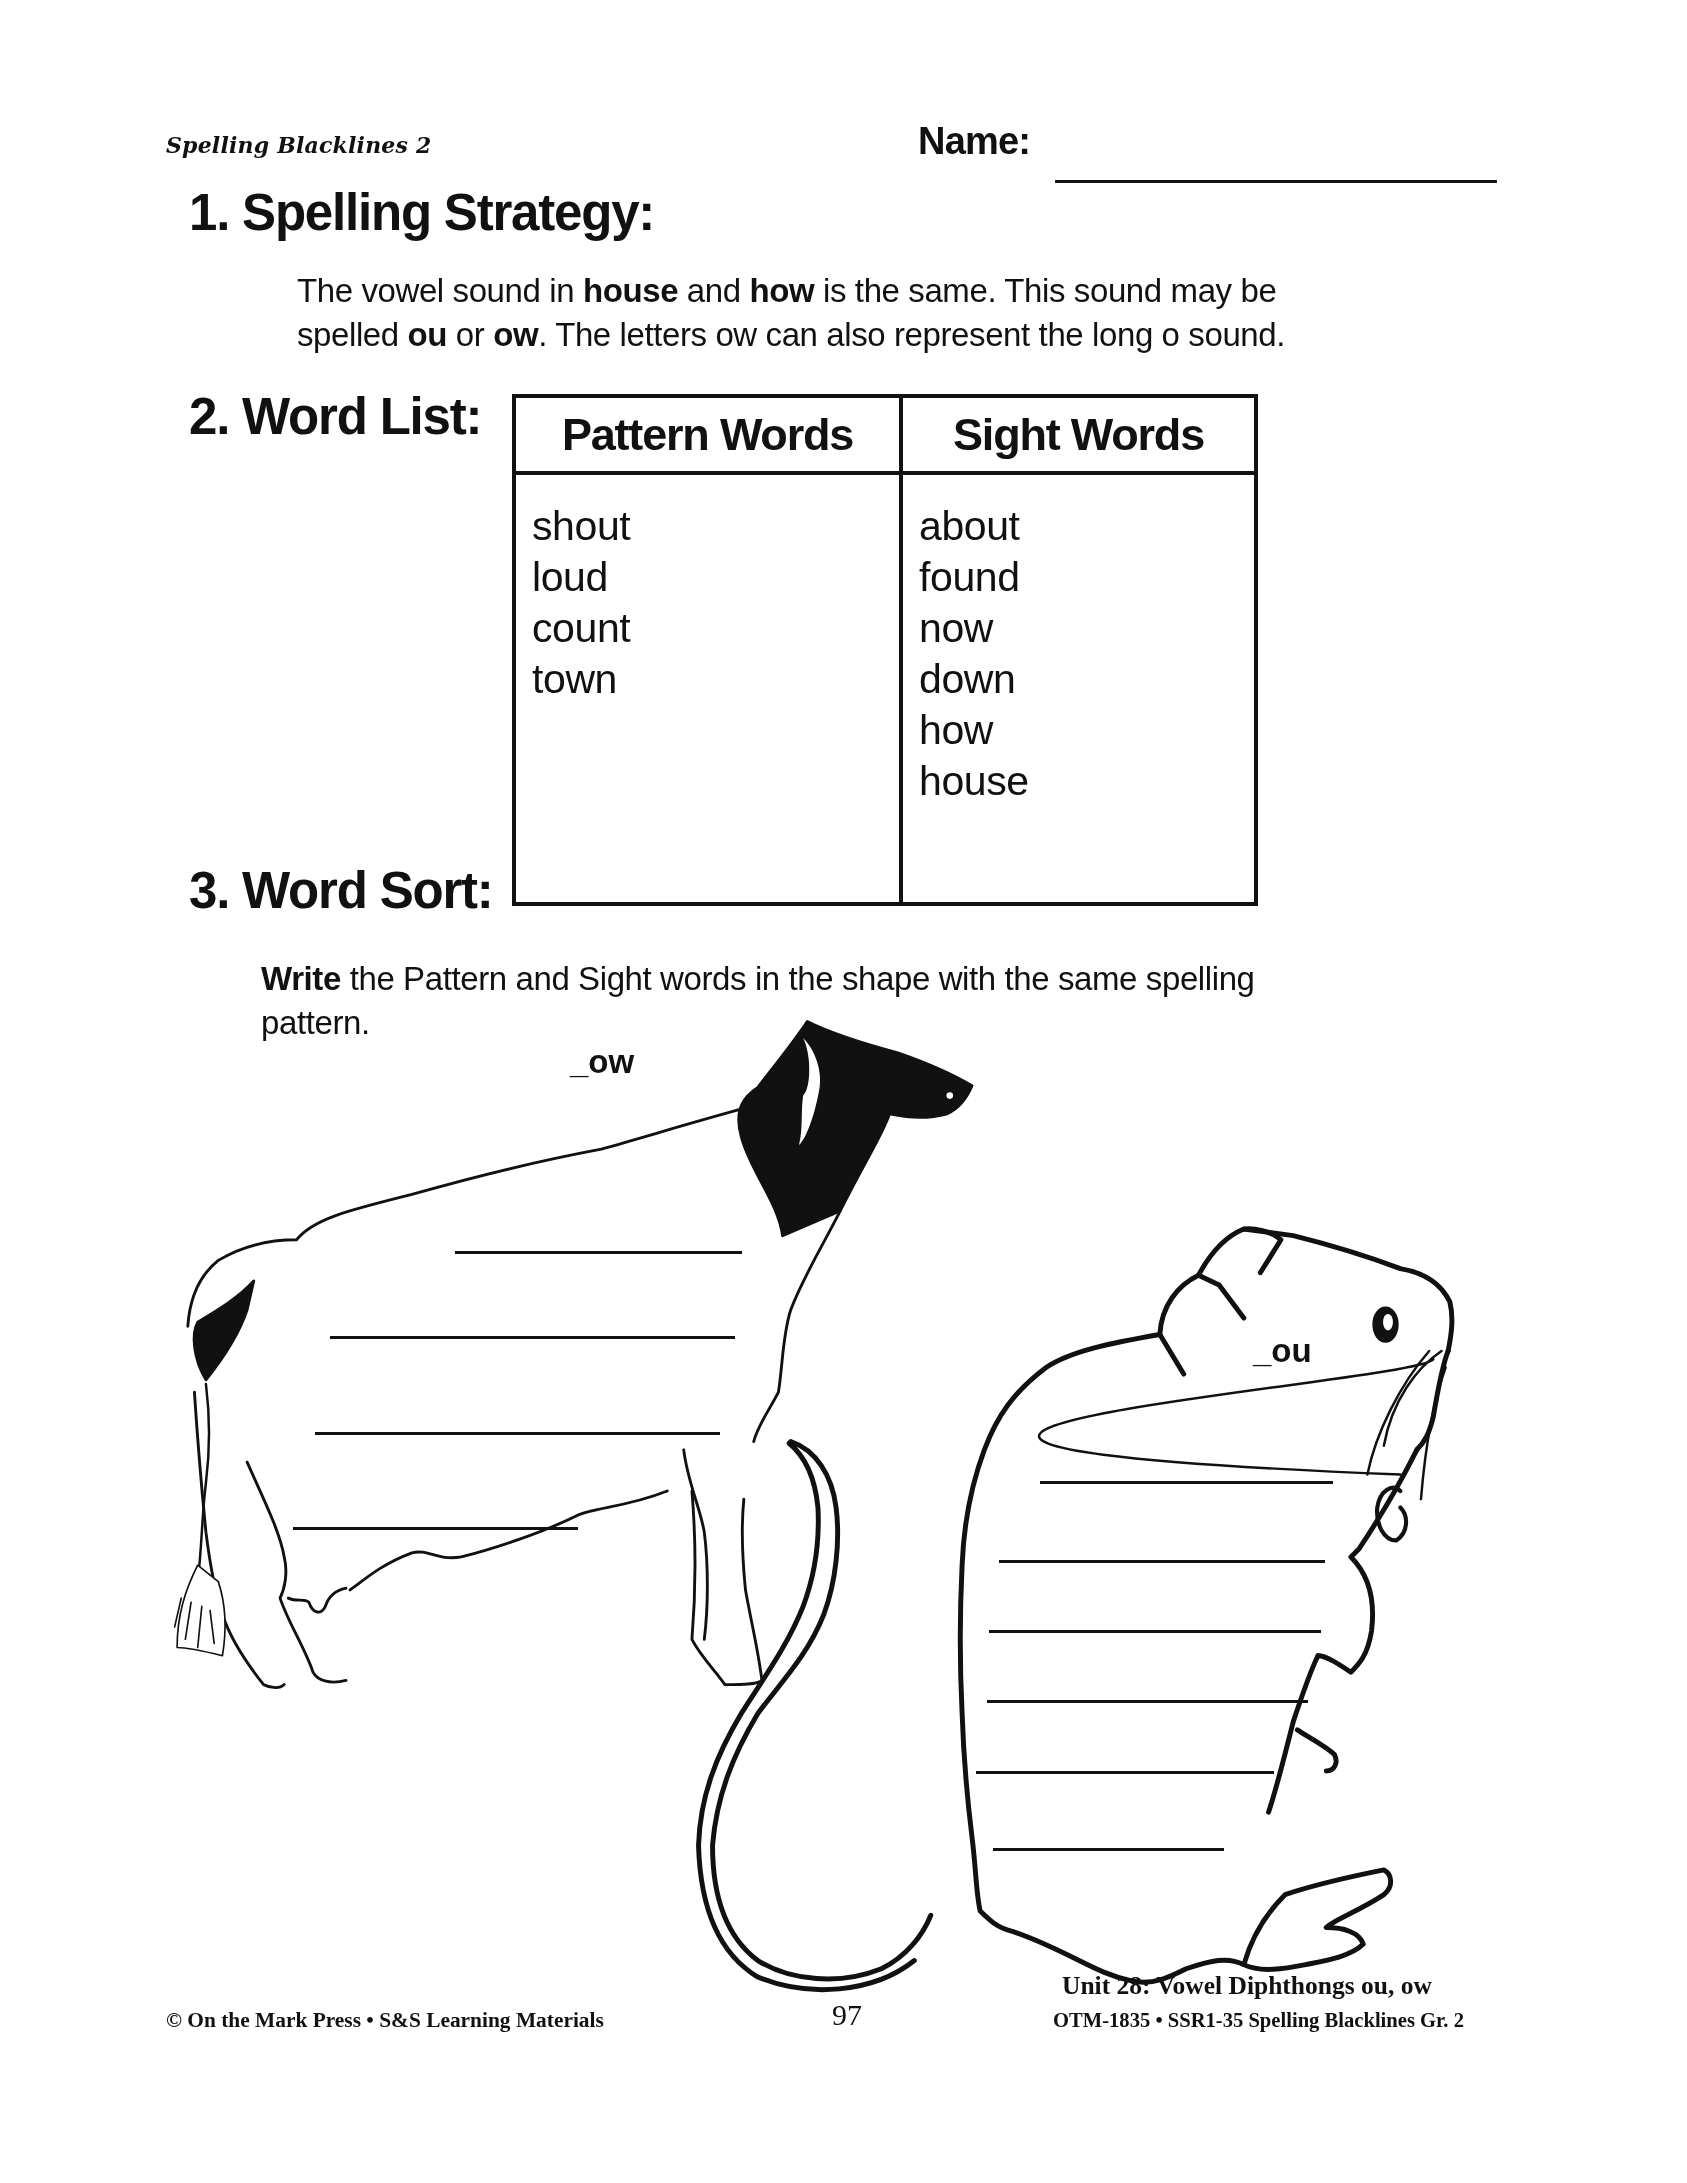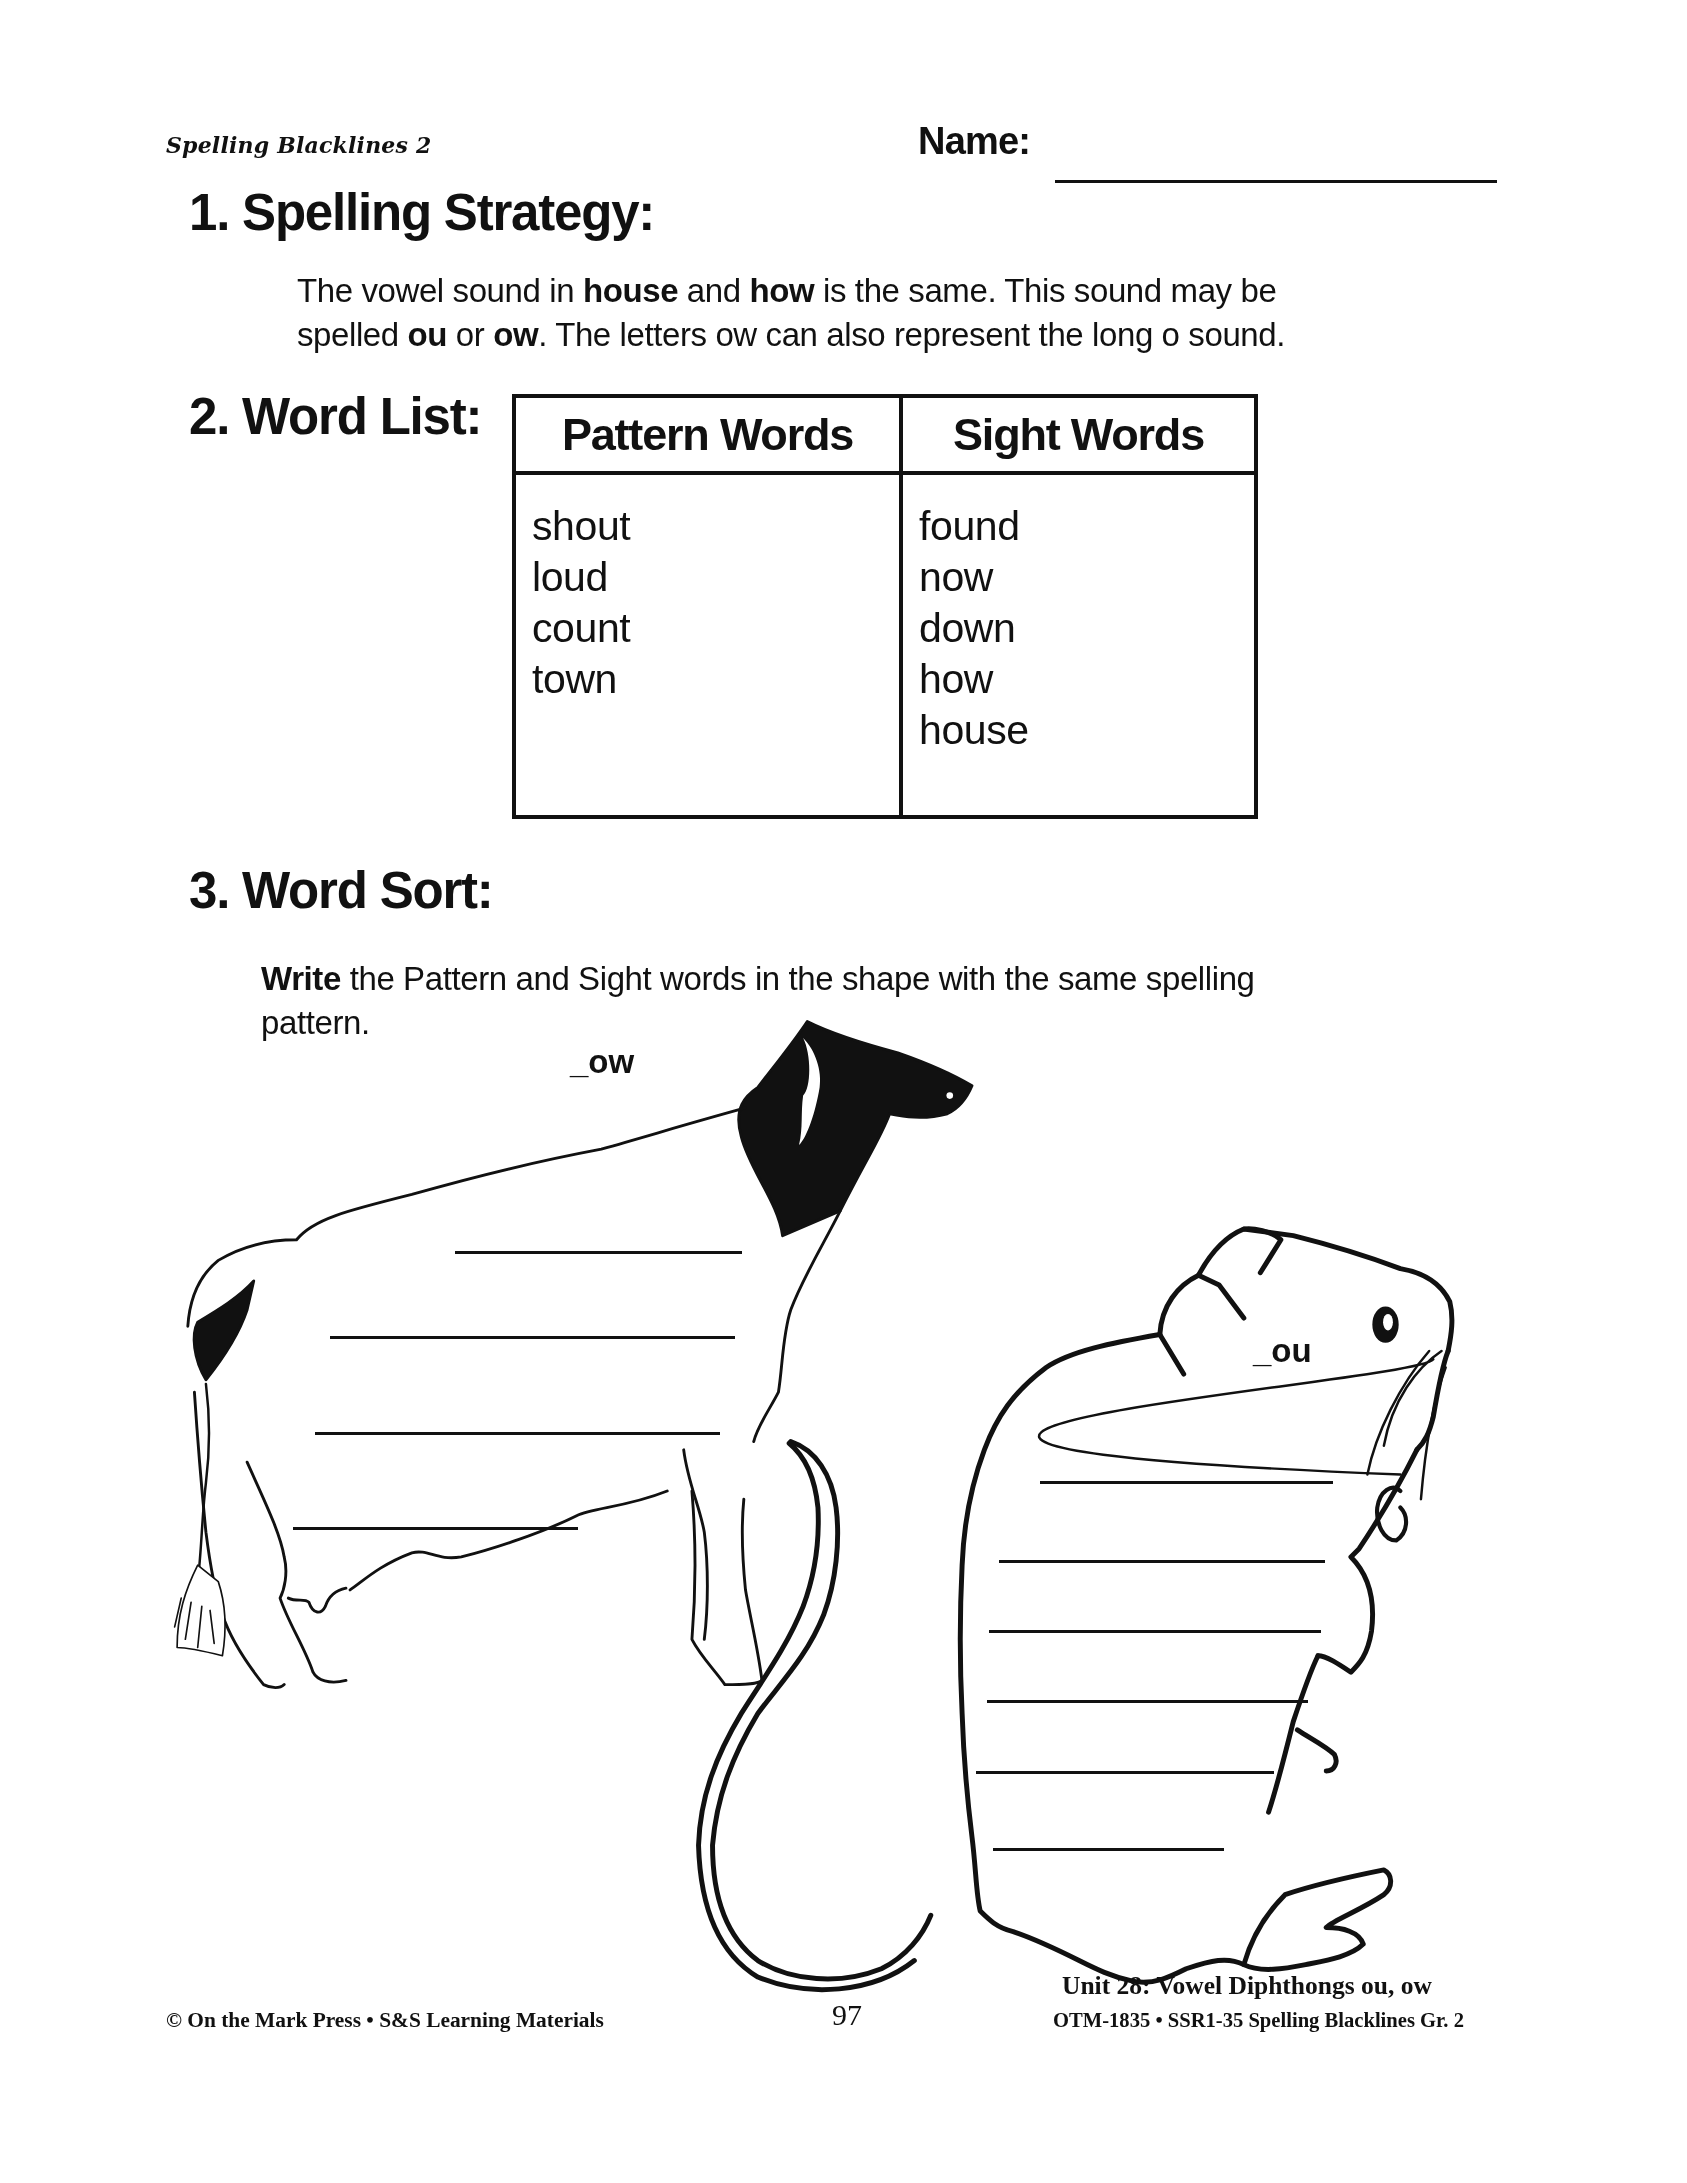--- a/index.html
+++ b/index.html
@@ -13,21 +13,21 @@
   #name-line { left: 1055px; top: 180px; width: 442px; height: 3.3px; background: #111; }
   .h1 { font-size: 51px; font-weight: bold; letter-spacing: -1.2px; white-space: nowrap; }
   #s1 { left: 189px; top: 183px; }
   #s2 { left: 189px; top: 387px; }
   #s3 { left: 189px; top: 861px; }
   .body-txt { font-size: 33px; line-height: 44px; letter-spacing: -0.4px; white-space: nowrap; }
   #strategy { left: 261px; top: 269px; margin-left: 36px; }
   #instructions { left: 261px; top: 944px; margin-top: 13px; }
   .body-txt b { font-weight: bold; }
 
-  #word-table { left: 512px; top: 394px; width: 746px; height: 425px; border: 4.1px solid #111; box-sizing: border-box; }
+  #word-table { left: 512px; top: 394px; width: 746px; height: 512px; border: 4.1px solid #111; box-sizing: border-box; }
   #word-table .col { position: absolute; top: 0; bottom: 0; }
   #col-pattern { left: 0; width: 383px; border-right: 4.1px solid #111; }
   #col-sight { left: 387px; right: 0; }
   #word-table .hdr { height: 73px; border-bottom: 4.1px solid #111; display: flex; align-items: center; justify-content: center;
                      font-size: 45px; font-weight: bold; letter-spacing: -1.2px; }
   #word-table ul { list-style: none; margin: 16px; padding: 10px 17px 0 0; text-align: left; }
   #word-table li { font-size: 41px; line-height: 51px; letter-spacing: -0.4px; }
 
   #art { left: 0; top: 0; }
   .ow-label { left: 570px; top: 1043px; font-size: 33px; font-weight: bold; }
@@ -63,20 +63,21 @@
     <ul>
       <li>shout</li>
       <li>loud</li>
       <li>count</li>
       <li>town</li>
     </ul>
   </div>
   <div id="col-sight" class="col">
     <div class="hdr">Sight Words</div>
     <ul>
+      <li>about</li>
       <li>found</li>
       <li>now</li>
       <li>down</li>
       <li>how</li>
       <li>house</li>
     </ul>
   </div>
 </div>
 
 <div id="s3" class="abs sans h1">3. Word Sort:</div>

